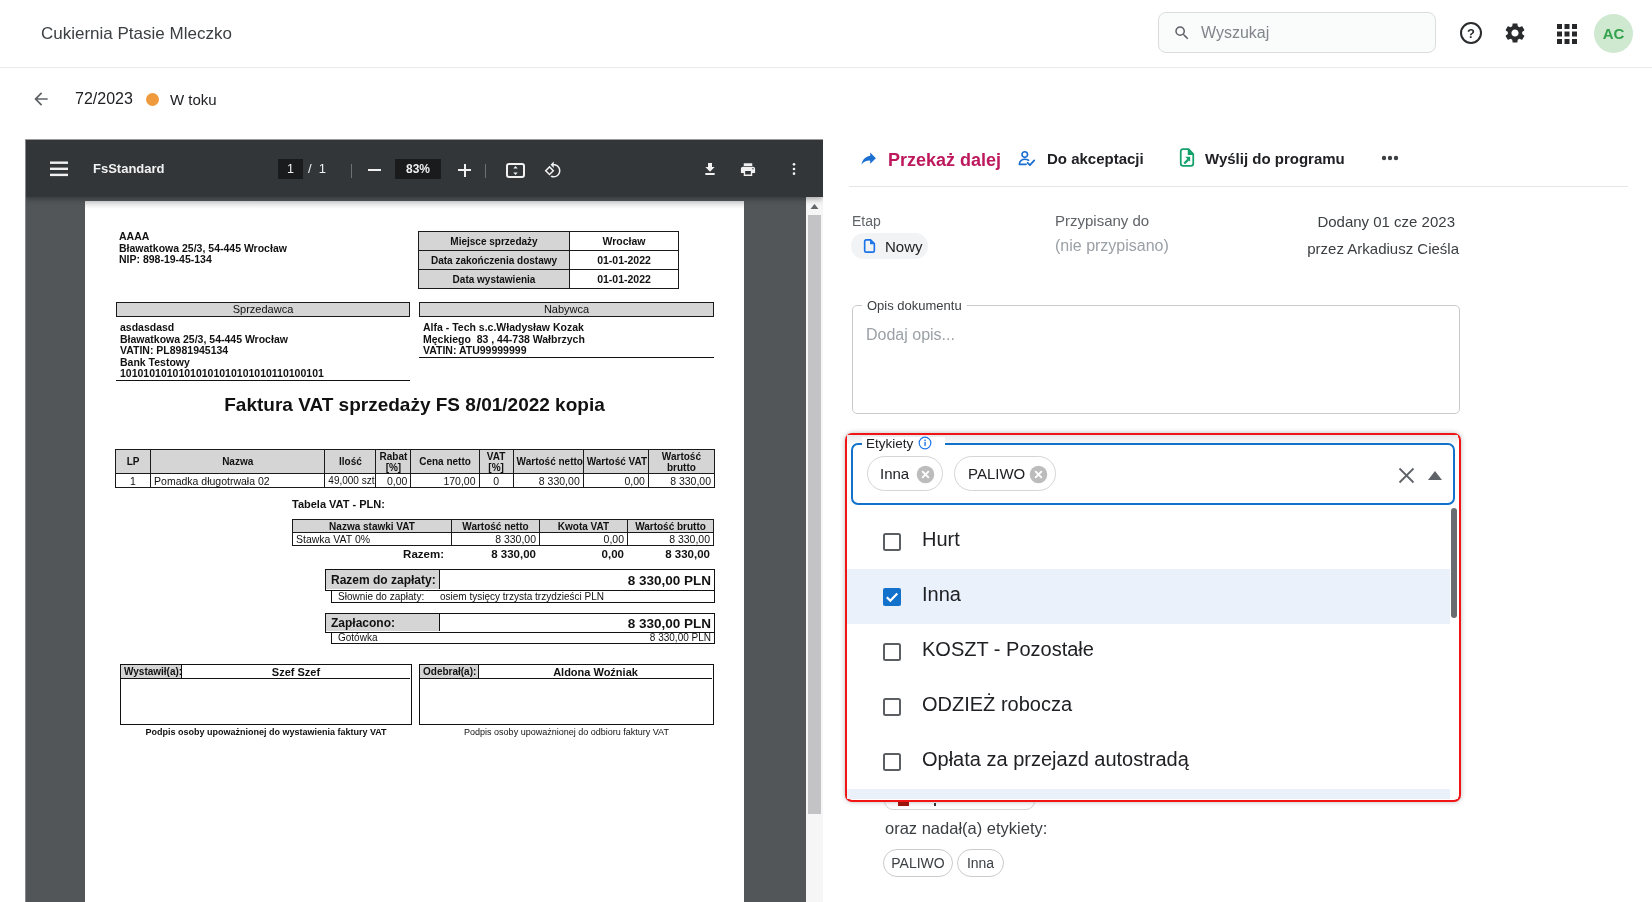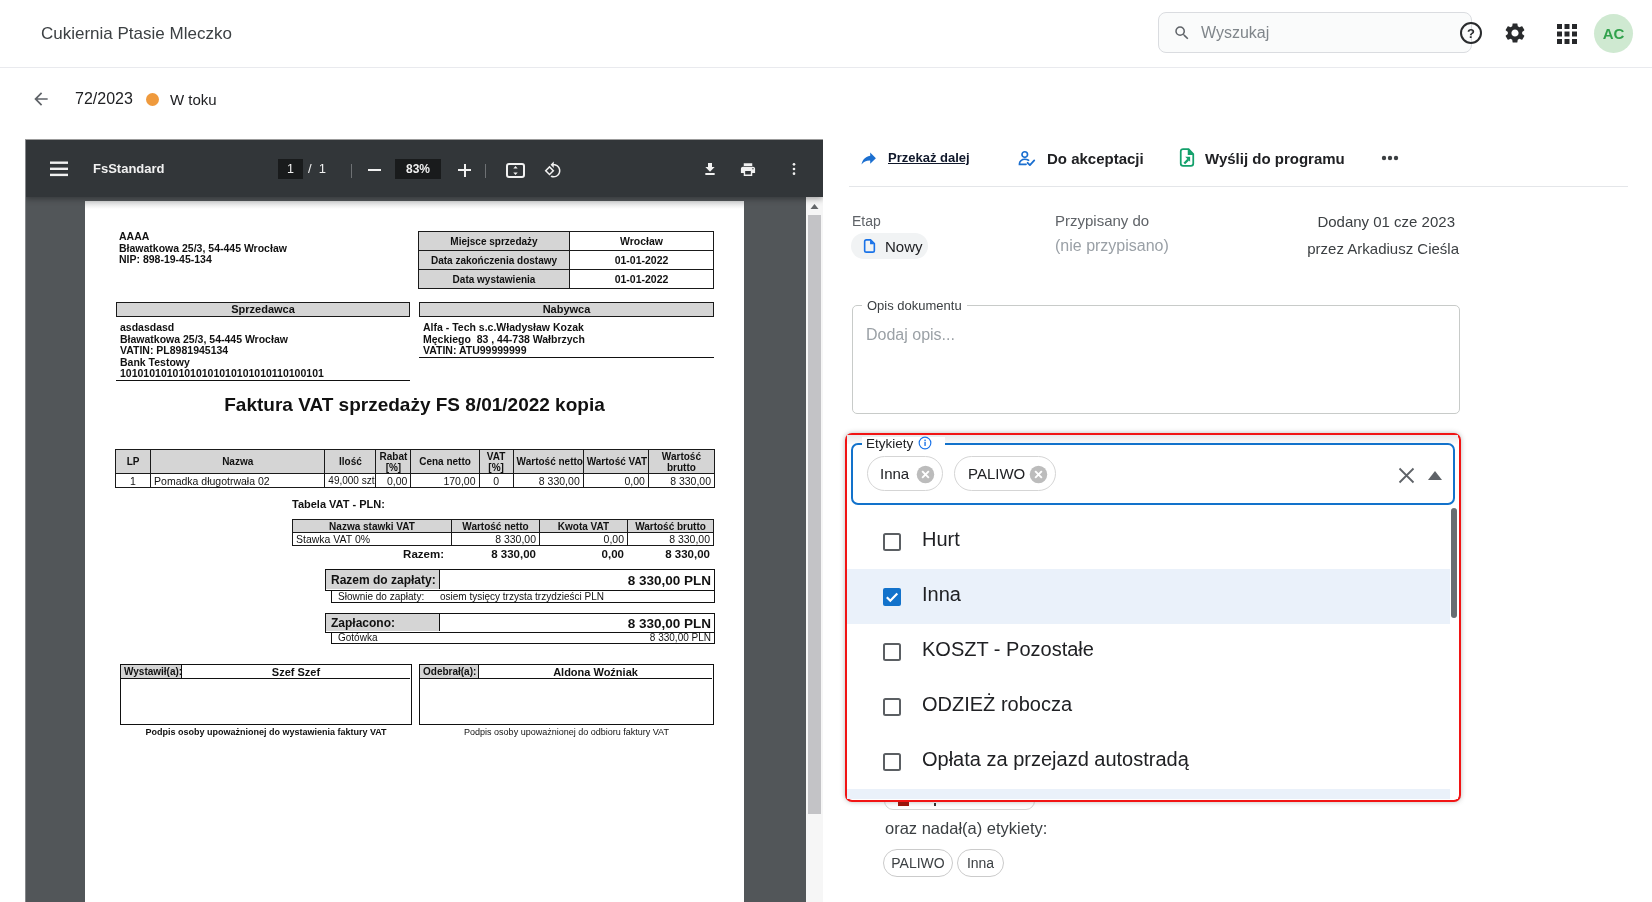--- a/index.html
+++ b/index.html
@@ -2,34 +2,34 @@
 <html><head>
 <meta charset="utf-8">
 <style>
   * { margin:0; padding:0; box-sizing:border-box; }
   html,body { width:1652px; height:902px; overflow:hidden; background:#fff;
     font-family:"Liberation Sans", sans-serif; }
   .abs { position:absolute; }
   table.inv { border-collapse:collapse; table-layout:fixed; }
   table.inv td { border:1px solid #1a1a1a; font-size:10.5px; padding:0 3px; vertical-align:middle; white-space:nowrap; overflow:hidden; }
   table.inv td.g { background:#d5d5d5; font-weight:bold; text-align:center; font-size:10px; line-height:11px; }
-  .hdrbar { height:15px; background:#d5d5d5; border:1px solid #1a1a1a; text-align:center; font-size:11px; font-weight:bold; line-height:13px; }
+  .hdrbar { height:15px; background:#d5d5d5; border:1px solid #1a1a1a; text-align:center; font-size:11px; font-weight:normal; line-height:13px; }
   .g2 { background:#d5d5d5; }
   .row { left:0; width:603px; height:55px; }
   .row .cb { position:absolute; left:36px; top:19px; width:18px; height:18px; border:2px solid #5b5f63; border-radius:2.5px; }
   .row .cbc { position:absolute; left:36px; top:19px; width:18px; height:18px; }
   .row .lbl { position:absolute; left:75px; top:14px; font-size:20px; color:#202124;text-align:right; }
 </style>
 </head>
 <body>
 
 <div class="abs" style="left:0;top:0;width:1652px;height:68px;background:#fff;border-bottom:1px solid #e9eaee;">
   <div class="abs" style="left:41px;top:24px;font-size:17px;color:#3c4043;">Cukiernia Ptasie Mleczko</div>
 
-  <div class="abs" style="left:1158px;top:12px;width:314px;height:41px;background:#fafbfb;border:1px solid #dadce0;border-radius:8px;">
+  <div class="abs" style="left:1158px;top:12px;width:278px;height:41px;background:#fafbfb;border:1px solid #dadce0;border-radius:8px;">
     <svg class="abs" style="left:14px;top:11px" width="18" height="18" viewBox="0 0 24 24">
         <path fill="#5f6368" d="M15.5 14h-.79l-.28-.27A6.47 6.47 0 0 0 16 9.5 6.5 6.5 0 1 0 9.5 16c1.61 0 3.09-.59 4.23-1.57l.27.28v.79l5 4.99L20.49 19l-4.99-5zm-6 0C7.01 14 5 11.99 5 9.5S7.01 5 9.5 5 14 7.01 14 9.5 11.99 14 9.5 14z"></path>
       </svg>
     <div class="abs" style="left:42px;top:11px;font-size:16px;color:#80868b;">Wyszukaj</div>
   </div>
 
   <svg class="abs" style="left:1459px;top:21px" width="24" height="24" viewBox="0 0 24 24">
       <circle cx="12" cy="12" r="10" fill="none" stroke="#292b2d" stroke-width="2"></circle>
       <text x="12" y="17" text-anchor="middle" font-size="13" font-weight="bold" fill="#292b2d" font-family="Liberation Sans">?</text>
     </svg>
@@ -116,21 +116,21 @@
   <svg class="abs" style="left:785px;top:63px" width="9" height="7" viewBox="0 0 9 7">
       <path fill="#636669" d="M4.5 1L8.5 6H.5z"></path>
     </svg>
   <div class="abs" style="left:783px;top:75px;width:13px;height:599px;background:#c3c3c6;"></div>
 
   <div class="abs" id="page" style="left:60px;top:61px;width:659px;height:841px;background:#fff;color:#111;">
     <div class="abs" style="left:0;top:0;width:659px;height:8px;background:linear-gradient(#b9bbbc,#fff);opacity:.55;"></div>
 
     <div class="abs" style="left:34px;top:30px;font-size:10.5px;font-weight:bold;line-height:11.5px;">AAAA<br>Bławatkowa 25/3, 54-445 Wrocław<br>NIP: 898-19-45-134</div>
 
-    <table class="abs inv" style="left:333px;top:30px;width:296px;" cellspacing="0">
+    <table class="abs inv" style="left:333px;top:30px;width:261px;" cellspacing="0">
       <tbody>
           <tr style="height:19px;">
             <td class="g" style="width:151px;">Miejsce sprzedaży</td>
             <td style="text-align:center;font-weight:bold;">Wrocław</td>
           </tr>
       <tr style="height:19px;">
             <td class="g">Data zakończenia dostawy</td>
             <td style="text-align:center;font-weight:bold;">01-01-2022</td>
           </tr>
       <tr style="height:19px;">
@@ -231,21 +231,21 @@
     <div class="abs" style="left:35px;top:526px;width:292px;text-align:center;font-size:9px;font-weight:bold;">Podpis osoby upoważnionej do wystawienia faktury VAT</div>
     <div class="abs" style="left:334px;top:526px;width:295px;text-align:center;font-size:9px;font-weight:normal;">Podpis osoby upoważnionej do odbioru faktury VAT</div>
   </div>
 </div>
 
 <div class="abs" id="panel" style="left:823px;top:130px;width:829px;height:772px;background:#fff;">
 
   <svg class="abs" style="left:37px;top:19px" width="18" height="18" viewBox="0 0 24 24">
       <path fill="#1b6fd0" d="M13.6 8.9V4.8l7.6 7.4-7.6 7.5v-4.2c-5.2-.1-8.9 1.7-11.6 5.3.9-5.3 4.2-10.6 11.6-11.9z"></path>
     </svg>
-  <div class="abs" style="left:65px;top:20px;font-size:13px;font-weight:bold;color:#0f172a;text-decoration:underline;">Przekaż dalej</div>
+  <div class="abs" style="left:65px;top:20px;font-size:18px;font-weight:bold;color:#be185d;">Przekaż dalej</div>
   <svg class="abs" style="left:194px;top:19px" width="19" height="19" viewBox="0 0 24 24" fill="none" stroke="#1b6fd0" stroke-width="2.1">
       <circle cx="9.8" cy="7" r="3.5"></circle>
       <path d="M14.6 14.3c-1.3-.8-3-1.3-4.8-1.3-3.7 0-6.7 2.4-6.7 5.5v.9h8.4" stroke-linecap="round"></path>
       <path d="M13.4 17.4l2.9 2.9 5.5-5.9" stroke-width="2.3" stroke-linecap="round" stroke-linejoin="round"></path>
     </svg>
   <div class="abs" style="left:224px;top:20px;font-size:15px;font-weight:bold;color:#202124;">Do akceptacji</div>
   <svg class="abs" style="left:356px;top:18px" width="16" height="19" viewBox="0 0 22 26">
       <path fill="none" stroke="#13a06b" stroke-width="2.4" d="M13.2 1.4H5.6c-1.8 0-3.2 1.4-3.2 3.2v16.8c0 1.8 1.4 3.2 3.2 3.2h10.8c1.8 0 3.2-1.4 3.2-3.2V8.4l-6.4-7z"></path>
       <path fill="#13a06b" d="M12 1.4v8h8z"></path>
       <g fill="#13a06b">

